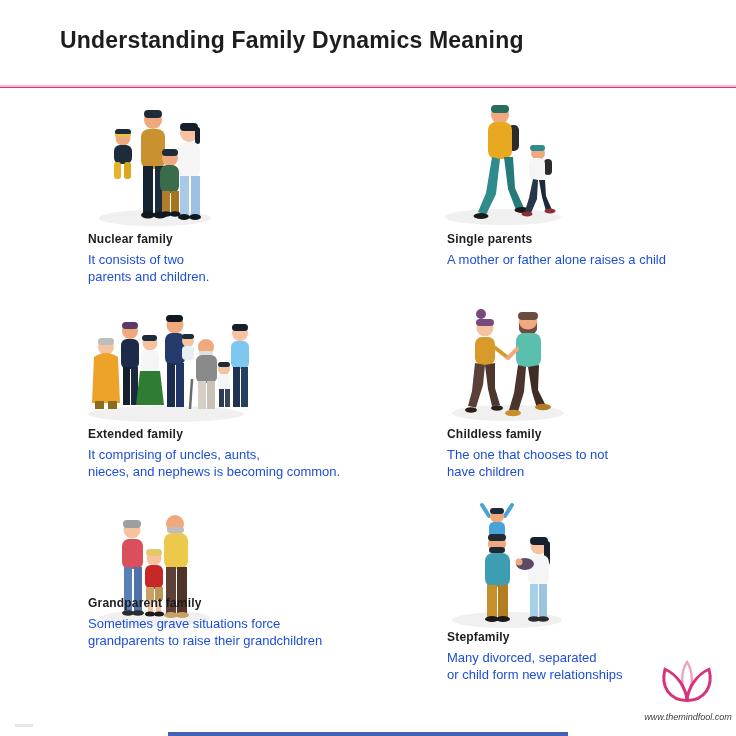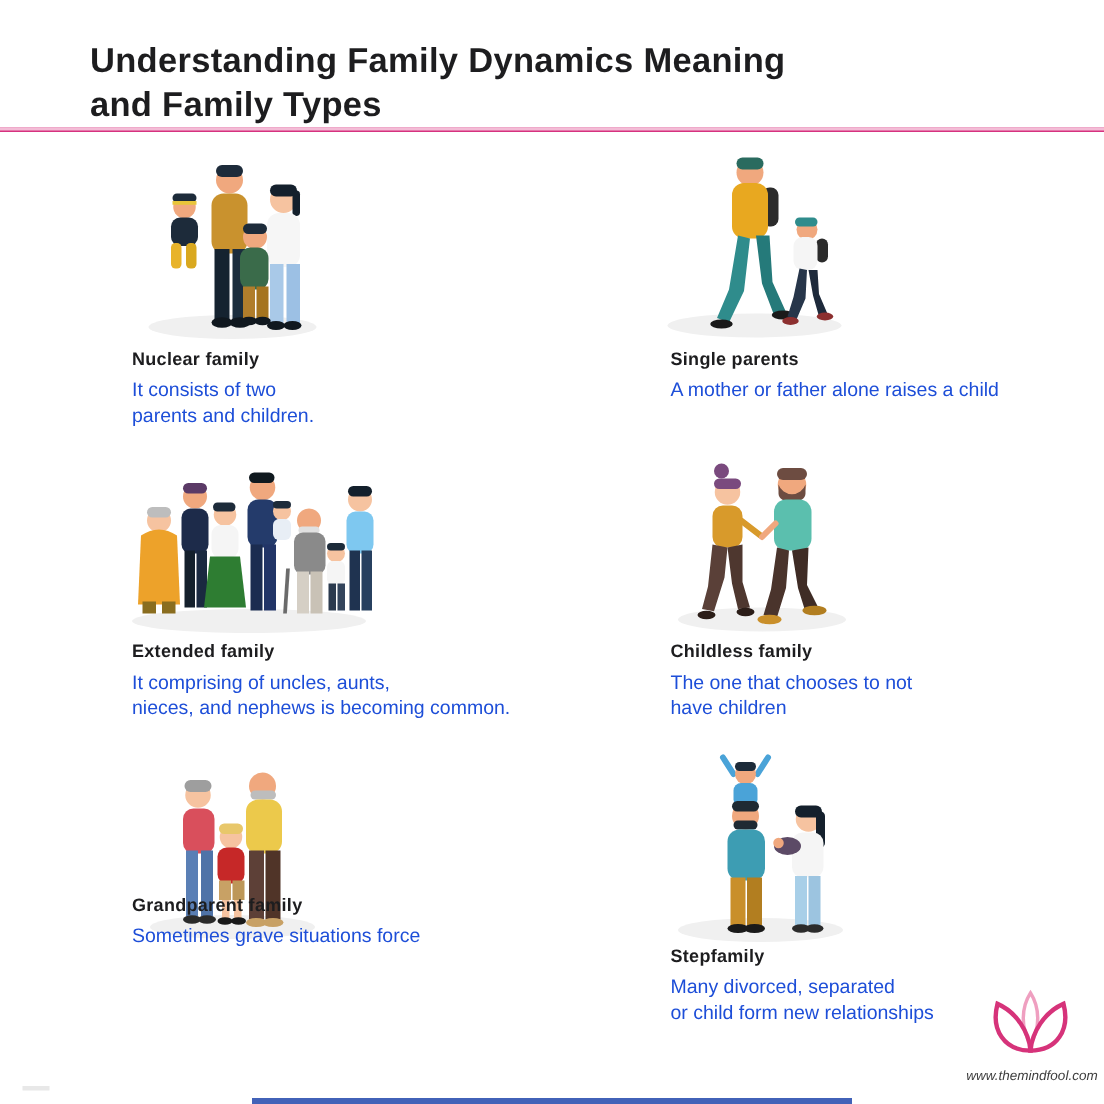--- a/index.html
+++ b/index.html
@@ -47,21 +47,20 @@
     background:#4262b8;
   }
 </style>
 </head>
 <body>
 
 <div class="canvas">
 
   <div class="page-title">
     <div>Understanding Family Dynamics Meaning</div>
-    <div>and Family Types</div>
   </div>
 
   <div class="divider"></div>
 
   <svg class="illustration" style="left:85px; top:100px;" width="140" height="130" viewBox="0 0 140 130">
     <ellipse cx="70" cy="118" rx="56" ry="8" fill="#f0f0f0"></ellipse>
 
     <circle cx="68" cy="20" r="9" fill="#f0a87e"></circle>
     <rect x="59" y="10" width="18" height="8" rx="4" fill="#1d2b3a"></rect>
     <rect x="56" y="29" width="24" height="40" rx="8" fill="#c9922e"></rect>
@@ -244,20 +243,21 @@
     <rect x="65" y="87" width="8" height="13" fill="#bd9758"></rect>
     <rect x="58" y="100" width="5" height="12" fill="#f6c3a0"></rect>
     <rect x="66" y="100" width="5" height="12" fill="#f6c3a0"></rect>
     <ellipse cx="60" cy="114" rx="5" ry="2.5" fill="#1a1a1a"></ellipse>
     <ellipse cx="69" cy="114" rx="5" ry="2.5" fill="#1a1a1a"></ellipse>
   </svg>
   <div class="caption" style="left:88px; top:596px;">
     <h3>Grandparent family</h3>
     <p>
       <span>Sometimes grave situations force</span><br>
+      <span>grandparents to raise their grandchildren</span>
     </p>
   </div>
 
   <svg class="illustration" style="left:445px; top:500px;" width="125" height="130" viewBox="0 0 125 130">
     <ellipse cx="62" cy="120" rx="55" ry="8" fill="#f0f0f0"></ellipse>
 
     <line x1="44" y1="16" x2="37" y2="5" stroke="#4aa3d8" stroke-width="4" stroke-linecap="round"></line>
     <line x1="60" y1="16" x2="67" y2="5" stroke="#4aa3d8" stroke-width="4" stroke-linecap="round"></line>
     <circle cx="52" cy="16" r="7" fill="#f0a87e"></circle>
     <rect x="45" y="8" width="14" height="6" rx="3" fill="#1d2b3a"></rect>

